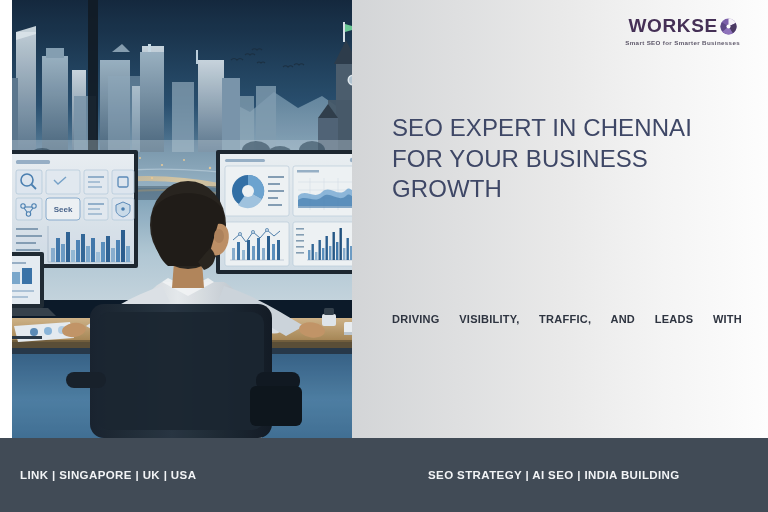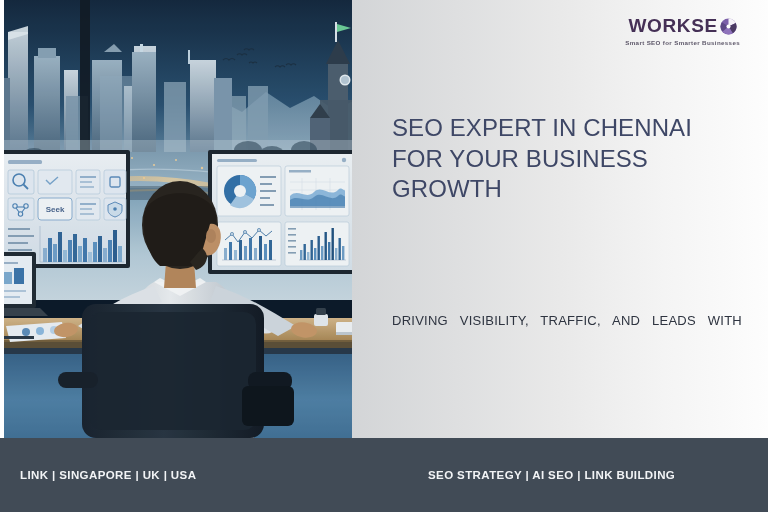--- a/index.html
+++ b/index.html
@@ -16,21 +16,21 @@
   .banner {
     position: relative;
     width: 768px;
     height: 512px;
     overflow: hidden;
   }
 
   
   .photo {
     position: absolute;
-    left: 4px; top: 0;
+    left: 12px; top: 0;
     width: 352px;
     height: 438px;
     overflow: hidden;
     background: #0d1b2a;
     text-align: right;
   }
   .photo svg { display: block; }
 
   
   .panel {
@@ -79,22 +79,22 @@
     letter-spacing: 0.1px;
     color: #3e4766;
     text-transform: uppercase;
   }
 
   .subhead {
     position: absolute;
     left: 40px;
     top: 310px;
     width: 350px;
-    font-size: 13px;
-    font-weight: normal;
+    font-size: 11px;
+    font-weight: bold;
     line-height: 1.65;
     letter-spacing: 0.25px;
     color: #2e3440;
     text-align: justify;
     text-transform: uppercase;
   }
   .subhead .line1 { display:block; text-align: justify; text-align-last: justify; }
   .subhead .line2 { display:block; }
 
   
@@ -530,16 +530,16 @@
 
     <h1 class="headline">SEO EXPERT IN CHENNAI FOR YOUR BUSINESS GROWTH</h1>
 
     <div class="subhead">
       <span class="line1">DRIVING VISIBILITY, TRAFFIC, AND LEADS WITH</span>
     </div>
   </div>
 
   <div class="footer">
     <div class="footer-left">LINK | SINGAPORE | UK | USA</div>
-    <div class="footer-right">SEO STRATEGY | AI SEO | LINK BUILDING</div>
+    <div class="footer-right">SEO STRATEGY | AI SEO | INDIA BUILDING</div>
   </div>
 
 </div>
 
 </body></html>

